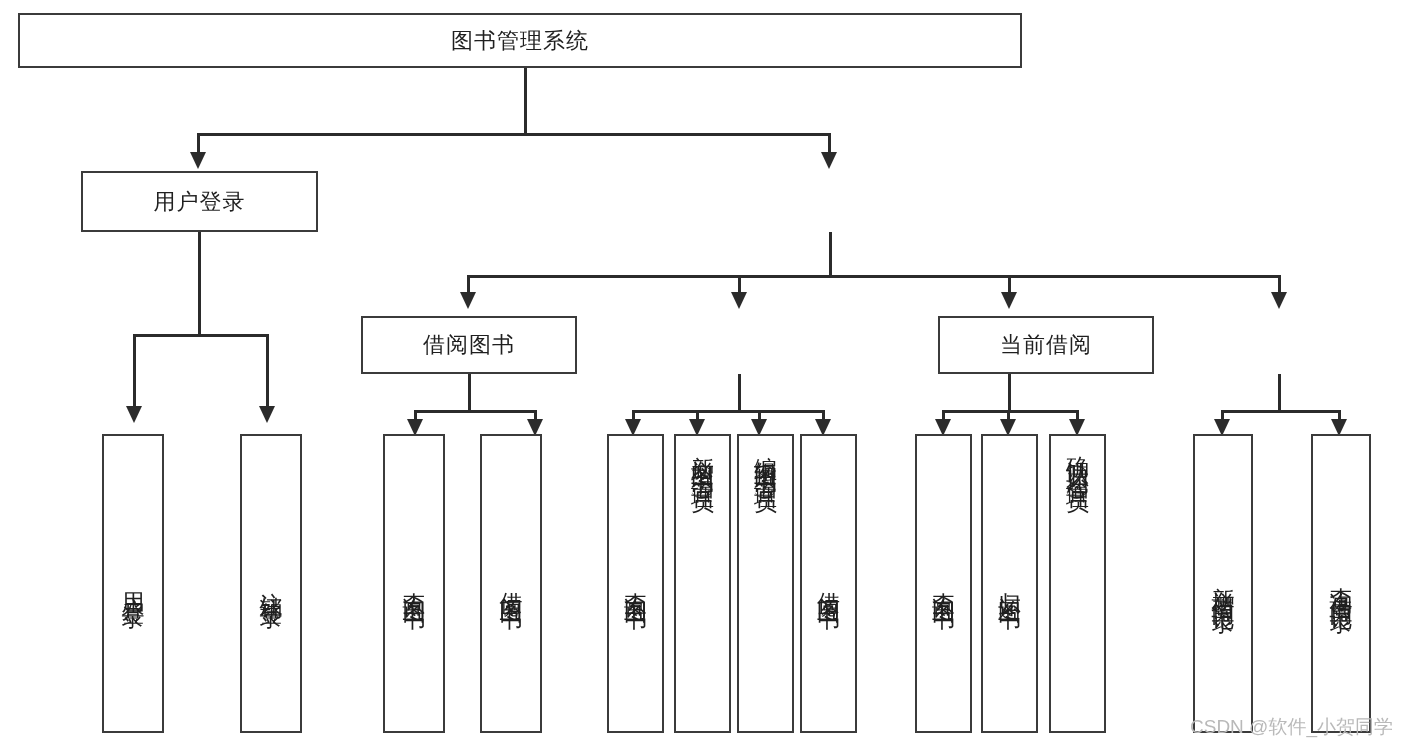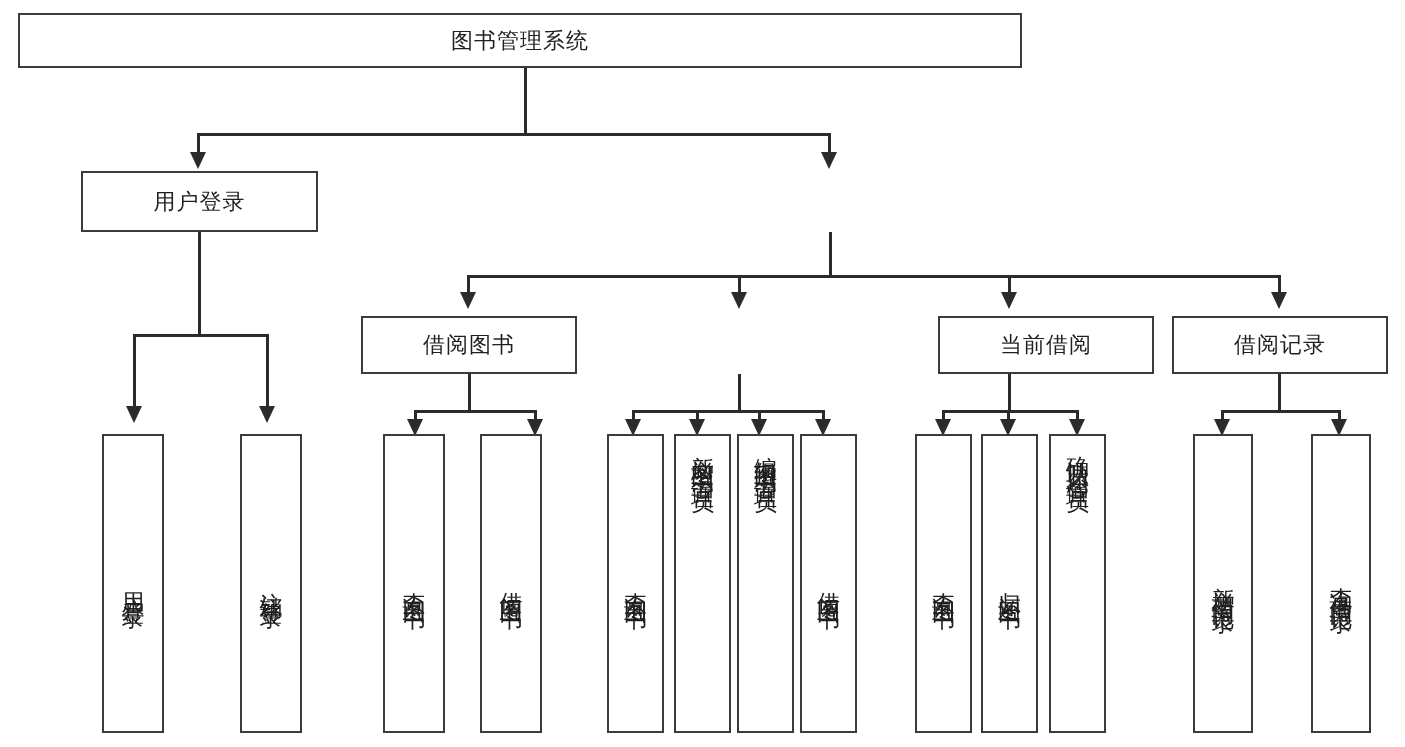--- a/index.html
+++ b/index.html
@@ -111,23 +111,20 @@
   <div class="arrow" style="left:1001px;top:292px;"></div>
   <div class="vline" style="left:1278px;top:275px;height:20px;"></div>
   <div class="arrow" style="left:1271px;top:292px;"></div>
 
   <div class="node" style="left:361px;top:316px;width:216px;height:58px;">
     <span class="lbl">借阅图书</span>
   </div>
   <div class="node" style="left:902px;top:316px;width:216px;height:58px;margin-left:36px;">
     <span class="lbl">当前借阅</span>
   </div>
-  <div class="node" style="left:1172px;top:316px;width:216px;height:58px;">
-    <span class="lbl">借阅记录</span>
-  </div>
 
   <div class="vline" style="left:468px;top:374px;height:38px;"></div>
   <div class="hline" style="left:414px;top:410px;width:122px;height:3px;"></div>
   <div class="vline" style="left:414px;top:410px;height:12px;"></div>
   <div class="arrow" style="left:407px;top:419px;"></div>
   <div class="vline" style="left:534px;top:410px;height:12px;"></div>
   <div class="arrow" style="left:527px;top:419px;"></div>
 
   <div class="vline" style="left:738px;top:374px;height:38px;"></div>
   <div class="hline" style="left:632px;top:410px;width:193px;height:3px;"></div>
@@ -201,14 +198,15 @@
   </div>
 
   <div class="node leaf center" style="left:1193px;top:434px;width:60px;height:299px;">
     <span class="lbl">新增借阅记录</span>
   </div>
 
   <div class="node leaf center" style="left:1311px;top:434px;width:60px;height:299px;">
     <span class="lbl">查询借阅记录</span>
   </div>
 
+  <div id="watermark">CSDN @软件_小贺同学</div>
 
 </div>
 
 </body></html>

